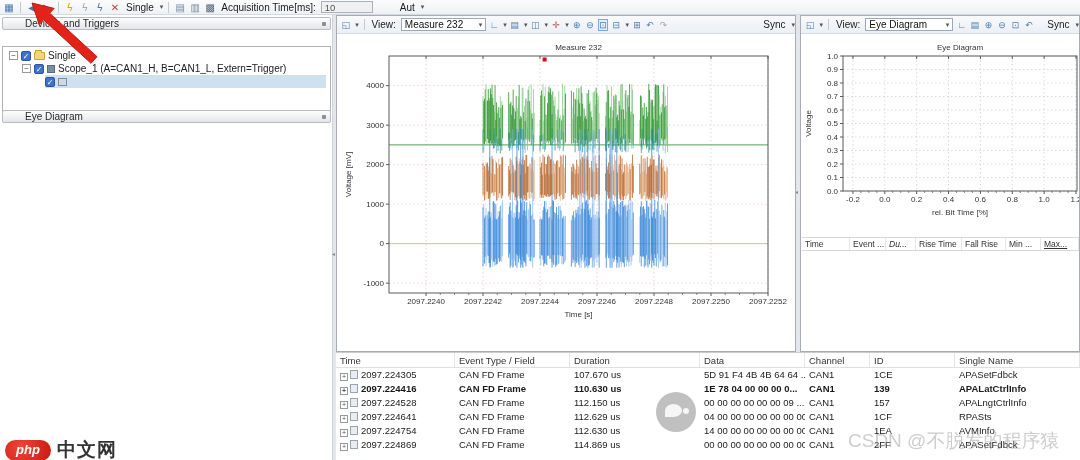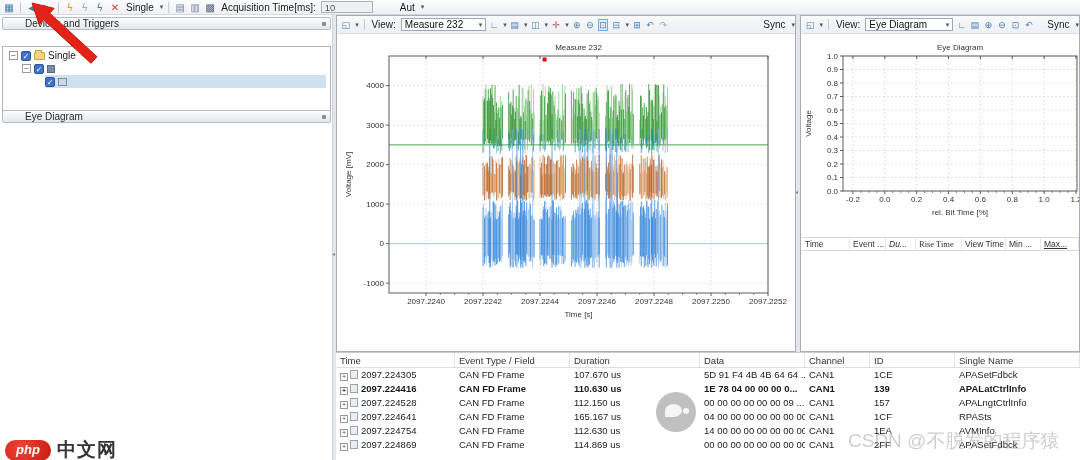--- a/index.html
+++ b/index.html
@@ -116,20 +116,21 @@
     <div class="tree-row" style="left:6px; top:2px">
       <span class="expander" style="color: rgb(68, 68, 68);">−</span>
       <span class="cbx" style="color: rgb(255, 255, 255);">✓</span>
       <span class="folder"></span>
       <span>Single</span>
     </div>
     <div class="tree-row" style="left:19px; top:15px">
       <span class="expander" style="color: rgb(68, 68, 68);">−</span>
       <span class="cbx" style="color: rgb(255, 255, 255);">✓</span>
       <span class="scope-ic"></span>
+      <span>Scope_1 (A=CAN1_H, B=CAN1_L, Extern=Trigger)</span>
     </div>
     <div class="tree-row sel-row" style="left:42px; top:28px; right:4px">
       <span class="cbx" style="color: rgb(255, 255, 255);">✓</span>
       <span class="frame-ic"></span>
     </div>
   </div>
   <div class="section-bar" style="top:95px">
     <span>Eye Diagram</span>
     <span class="section-dot"></span>
   </div>
@@ -1079,22 +1080,22 @@
       <line x1="39" y1="22" x2="42" y2="22" stroke="#5a5a5a" stroke-width="1"></line>
       <text x="37" y="24.7" font-size="8" fill="#333" text-anchor="end">1.0</text>
       <text x="159" y="16" font-size="8" fill="#333" text-anchor="middle">Eye Diagram</text>
       <text x="159" y="181" font-size="8" fill="#333" text-anchor="middle">rel. Bit Time [%]</text>
       <text x="10" y="89.5" font-size="8" fill="#333" text-anchor="middle" transform="rotate(-90 10 89.5)">Voltage</text>
     </svg>
   <div id="eye-stats">
       <div style="width: 48px;">Time</div>
       <div style="width: 36px;">Event ...</div>
       <div style="width: 30px; font-style: italic;">Du...</div>
-      <div style="width: 46px; font-family: Liberation Serif, serif;">Rise Time</div>
-      <div style="width: 44px;">View Time</div>
+      <div style="width: 46px;">Rise Time</div>
+      <div style="width: 44px;">Fall Rise</div>
       <div style="width: 35px;">Min ...</div>
       <div style="width: 38px; text-decoration: underline;">Max...</div>
     </div>
 </div>
 
 <div id="event-table" class="abs">
   <div class="et-grid et-header" id="et-header">
       <div>Time</div>
       <div>Event Type / Field</div>
       <div>Duration</div>
@@ -1127,21 +1128,21 @@
         <div>CAN FD Frame</div>
         <div>112.150 us</div>
         <div>00 00 00 00 00 00 09 ...</div>
         <div>CAN1</div>
         <div>157</div>
         <div>APALngtCtrlInfo</div>
       </div>
       <div class="et-grid et-row">
         <div><span class="row-exp">+</span><span class="row-doc"></span>2097.224641</div>
         <div>CAN FD Frame</div>
-        <div>165.167 us</div>
+        <div>112.629 us</div>
         <div>04 00 00 00 00 00 00 00</div>
         <div>CAN1</div>
         <div>1CF</div>
         <div>RPASts</div>
       </div>
       <div class="et-grid et-row">
         <div><span class="row-exp">+</span><span class="row-doc"></span>2097.224754</div>
         <div>CAN FD Frame</div>
         <div>112.630 us</div>
         <div>14 00 00 00 00 00 00 00</div>

